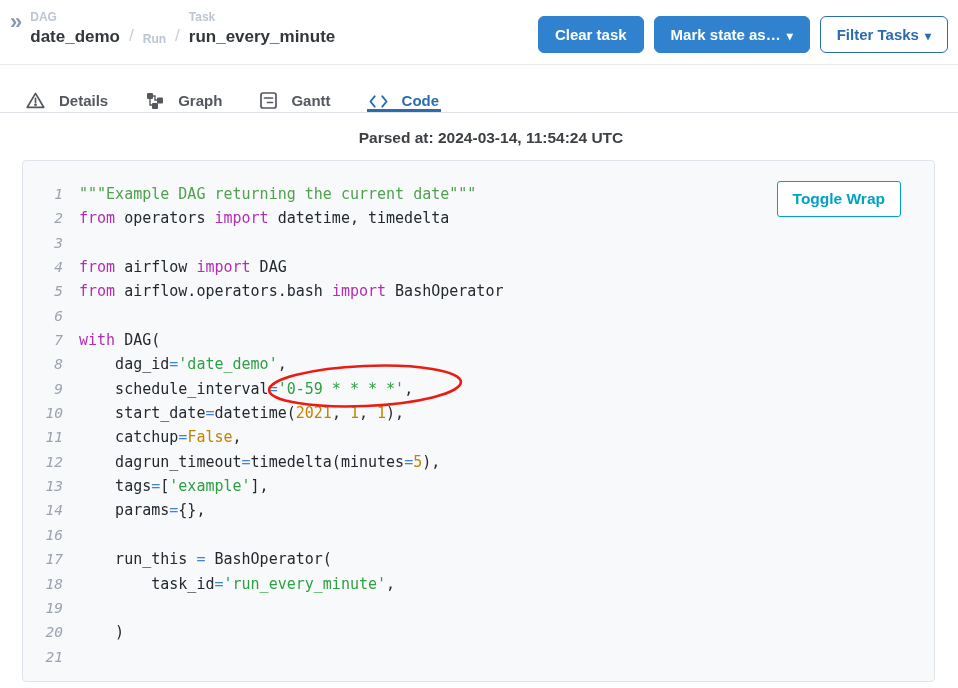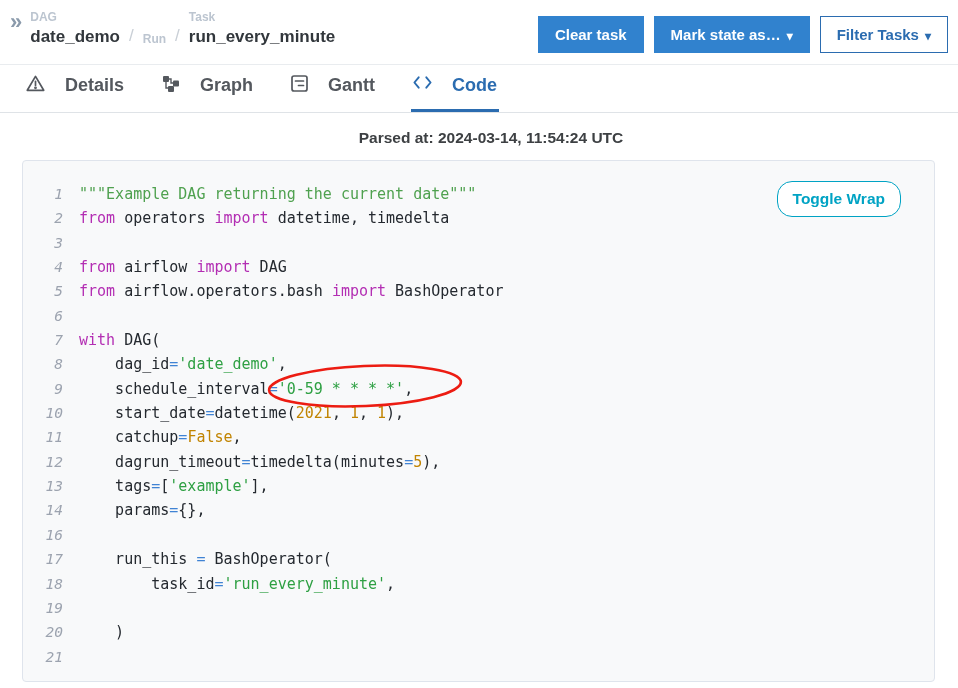--- a/index.html
+++ b/index.html
@@ -14,45 +14,45 @@
                   line-height:20px; margin:2px 8px 0 0; cursor:pointer; }
   .crumbs { display:flex; align-items:flex-end; gap:9px; }
   .crumb { display:flex; flex-direction:column; }
   .crumb-label { font-size:12px; font-weight:700; color:#bcc5d0; line-height:14px; margin-bottom:2px; }
   .crumb-value { font-size:17px; font-weight:700; color:#32373c; line-height:22px;
                  display:flex; align-items:center; gap:3px; white-space:nowrap; }
   .crumb-sep { font-size:17px; color:#c9cfd6; padding-bottom:2px; }
   .clock-icon svg { display:block; }
 
   .header-actions { display:flex; gap:10px; padding:6px 0 0 0; }
-  .btn { font-family:inherit; font-size:15px; font-weight:700; border-radius:0;
+  .btn { font-family:inherit; font-size:15px; font-weight:700; border-radius:6px;
          height:37px; padding:0 16px; cursor:pointer; white-space:nowrap; }
   .btn-solid { background:var(--btn-blue,#3182ce); color:#fff; border:1px solid var(--btn-blue,#3182ce); }
   .btn-outline { background:#fff; color:var(--btn-blue-dark,#2b6cb0);
                  border:1.5px solid var(--btn-blue-dark,#2b6cb0); }
   .caret-down { font-size:12px; margin-left:6px; }
 
   
   .tabs { display:flex; gap:34px; padding:0 0 0 24px; border-bottom:1px solid #dfe3e7; height:48px; }
-  .tab { display:flex; align-items:flex-start; gap:20px; font-size:18px; font-weight:700;
+  .tab { display:flex; align-items:flex-end; gap:14px; font-size:15px; font-weight:700;
          color:#54585e; text-decoration:none; padding:10px 2px 0 2px; cursor:pointer;
          border-bottom:3px solid transparent; }
   .tab svg { display:block; }
   .tab.active { color:var(--tab-active,#2b6cb0); border-bottom-color:var(--tab-active,#2b6cb0); }
 
   
   .parsed-at { font-size:15.5px; font-weight:700; color:#3d4043; padding:16px 0 13px 24px;text-align:center; }
 
   
   .code-panel { position:relative; margin:0 23px 0 22px; height:522px;
                 background:#f8f9fa; border:1.5px solid #dfe4ec; border-radius:4px;
                 overflow:hidden; }
   .toggle-wrap-btn { position:absolute; top:20px; right:33px; z-index:5;
                      background:#fff; color:var(--teal,#00a3c4); border:1.5px solid var(--teal,#00a3c4);
-                     border-radius:15px; font-family:inherit; font-size:15.5px; font-weight:700;
+                     border-radius:3px; font-family:inherit; font-size:15.5px; font-weight:700;
                      padding:8px 15px; cursor:pointer; }
   .code-lines { padding-top:21px; font-family:"DejaVu Sans Mono", monospace; font-size:15px; }
   .code-line { display:flex; line-height:24.35px; height:24.35px; white-space:pre; }
   .line-num { width:40px; min-width:40px; text-align:right; margin-right:16px;
               color:#9ca3af; font-style:italic; font-size:14.5px; user-select:none; }
   .tok-k { color:var(--kw,#b32eb3); }
   .tok-s { color:var(--str,#2ea043); }
   .tok-d { color:var(--doc,#4fa14f); }
   .tok-n { color:var(--num,#c18401); }
   .tok-o { color:var(--eq,#3f83d4); }

